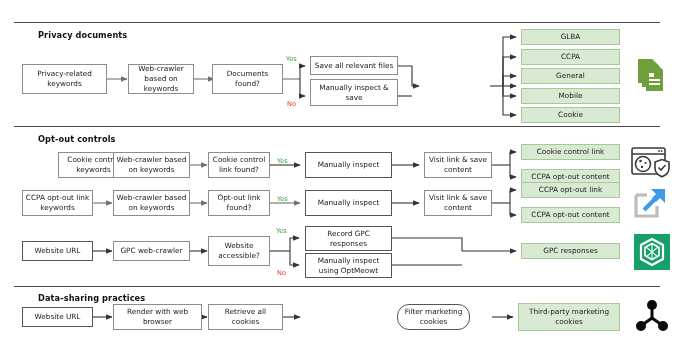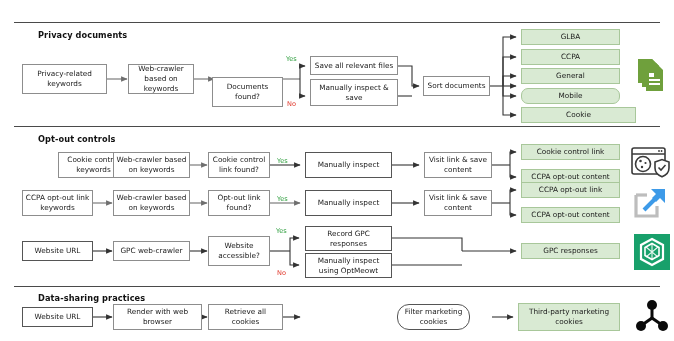--- a/index.html
+++ b/index.html
@@ -156,49 +156,46 @@
 
   <div class="divider" style="left:14px; top:22px; width:646px;"></div>
   <div class="section-title" style="left:22px; top:30px;">Privacy documents</div>
 
   <div class="node proc2" style="left:22px; top:64px; width:85px; height:30px;">
     <span>Privacy-related keywords</span>
   </div>
   <div class="node proc2" style="left:128px; top:64px; width:66px; height:30px;">
     <span>Web-crawler based on keywords</span>
   </div>
-  <div class="node proc2" style="left:212px; top:64px; width:71px; height:30px;margin-top:13px;">
+  <div class="node proc2" style="left:212px; top:64px; width:71px; height:30px;">
     <span>Documents found?</span>
   </div>
   <div class="elabel yes" style="left:286px; top:55px;">Yes</div>
   <div class="elabel no" style="left:287px; top:100px;">No</div>
 
   <div class="node proc2" style="left:310px; top:56px; width:88px; height:19px;">
     <span>Save all relevant files</span>
   </div>
   <div class="node proc2" style="left:310px; top:79px; width:88px; height:27px;">
     <span>Manually inspect &amp; save</span>
   </div>
-  <div class="node proc2" style="left:423px; top:76px; width:67px; height:20px;">
-    <span>Sort documents</span>
-  </div>
 
   <div class="node out" style="left:521px; top:29px; width:99px; height:16px;">
     <span>GLBA</span>
   </div>
   <div class="node out" style="left:521px; top:49px; width:99px; height:16px;">
     <span>CCPA</span>
   </div>
   <div class="node out" style="left:521px; top:68px; width:99px; height:16px;">
     <span>General</span>
   </div>
-  <div class="node out" style="left:521px; top:88px; width:99px; height:16px;border-radius:7px;">
+  <div class="node out" style="left:521px; top:88px; width:99px; height:16px;">
     <span>Mobile</span>
   </div>
-  <div class="node out" style="left:521px; top:107px; width:115px; height:16px;">
+  <div class="node out" style="left:521px; top:107px; width:99px; height:16px;">
     <span>Cookie</span>
   </div>
 
   <div class="icon" style="left:630px; top:57px; width:40px; height:40px;">
     <svg viewBox="0 0 40 40" width="40" height="40">
       <g fill="#6fa03c">
         <path d="M8,2 h14 l7,7 v3 h-21 z" opacity="0.9"></path>
         <path d="M8,2 h14 l7,7 v17 h-21 z"></path>
         <path d="M12,6 h14 l7,7 v17 h-21 z"></path>
       </g>

